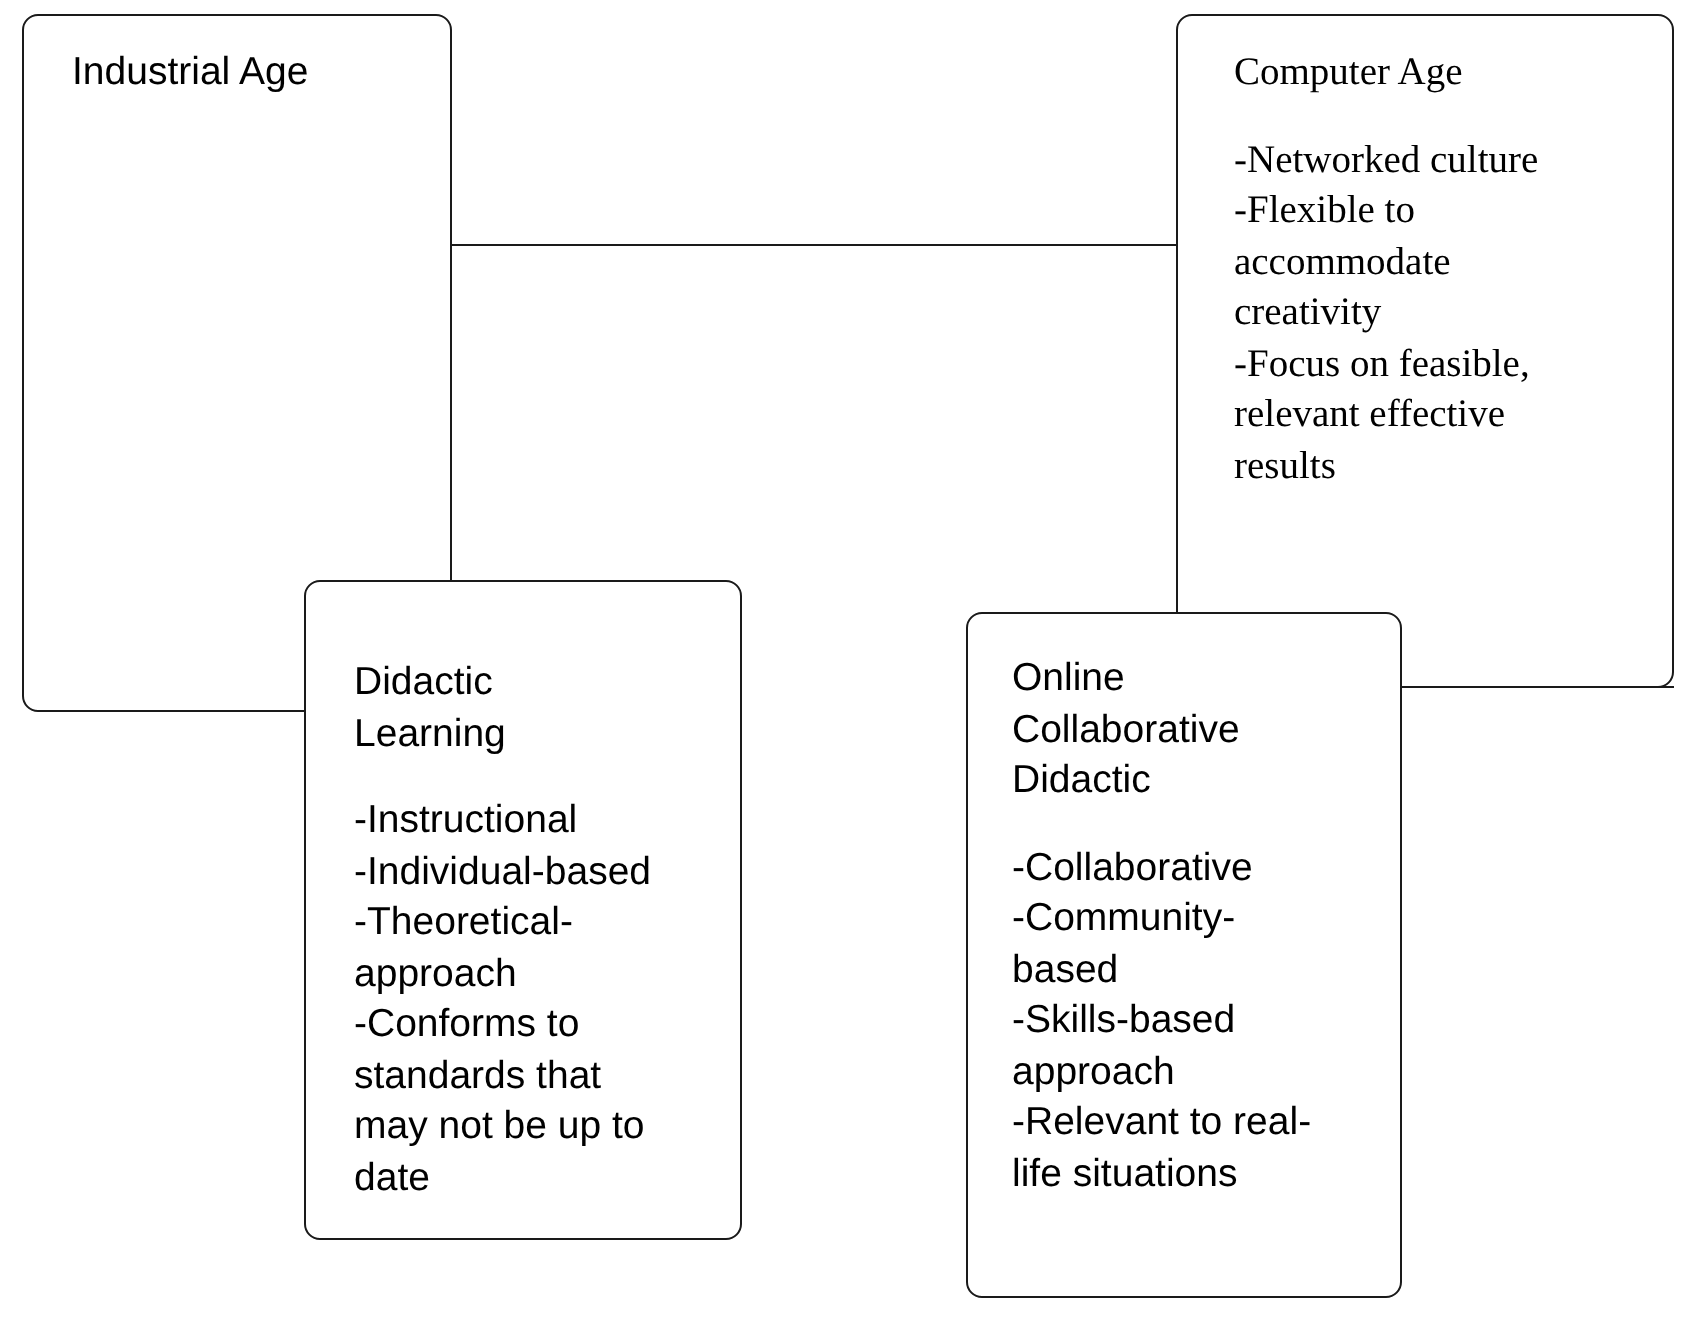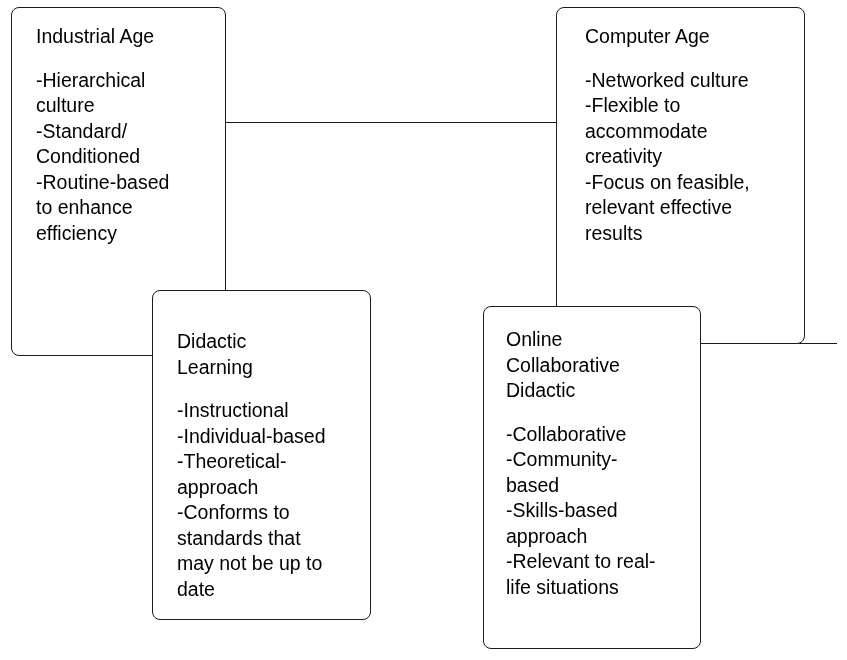--- a/index.html
+++ b/index.html
@@ -53,21 +53,21 @@
   }
   .connector.h {
     height: 1.4px;
   }
   .connector.v {
     width: 1.4px;
   }
 
   
   #node-industrial-age { left: 11px;  top: 7px;   width: 215px; height: 349px; }
-  #node-computer-age   { left: 556px; top: 7px;   width: 249px; height: 337px; }
+  #node-computer-age   { left: 588px; top: 7px;   width: 249px; height: 337px; font-family: Liberation Serif, serif; }
   #node-didactic       { left: 152px; top: 290px; width: 219px; height: 330px; }
   #node-online         { left: 483px; top: 306px; width: 218px; height: 343px; }
 
   #node-computer-age .node-inner { left: 28px; }
   #node-didactic .node-inner     { left: 24px; top: 38px; }
   #node-online .node-inner       { left: 22px; top: 20px; }
 
   
   #connector-ages      { left: 225px; top: 122px; width: 364px; }
   #connector-industrial-didactic { left: 225px; top: 122px; height: 170px; }
@@ -81,27 +81,20 @@
   <div class="connector h" id="connector-ages"></div>
 
   <div class="connector v" id="connector-industrial-didactic"></div>
 
   <div class="connector h" id="connector-computer-online"></div>
 
   <div class="node" id="node-industrial-age">
     <div class="node-inner">
       <div class="node-title">Industrial Age</div>
       <div class="node-spacer"></div>
-      <div class="node-list">-Hierarchical
-culture
--Standard/
-Conditioned
--Routine-based
-to enhance
-efficiency</div>
     </div>
   </div>
 
   <div class="node" id="node-computer-age">
     <div class="node-inner">
       <div class="node-title">Computer Age</div>
       <div class="node-spacer"></div>
       <div class="node-list">-Networked culture
 -Flexible to
 accommodate

